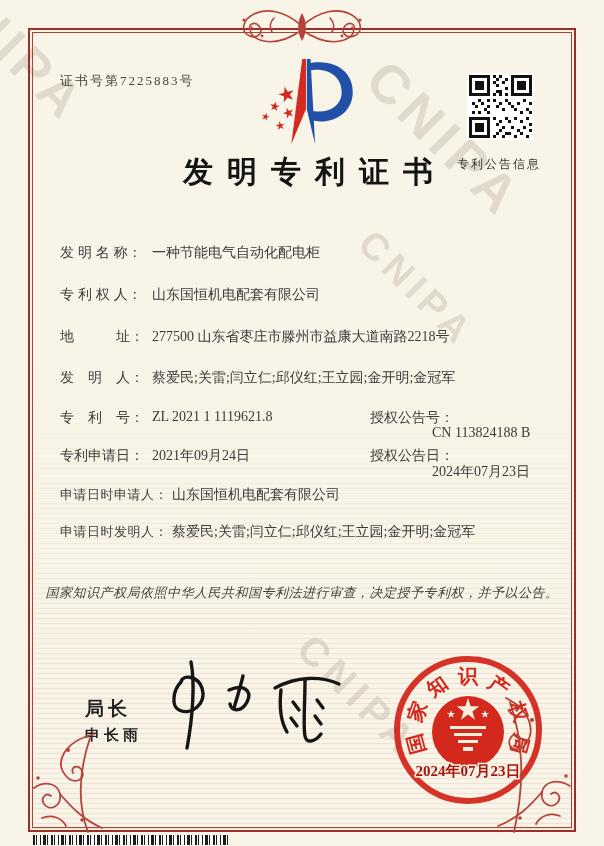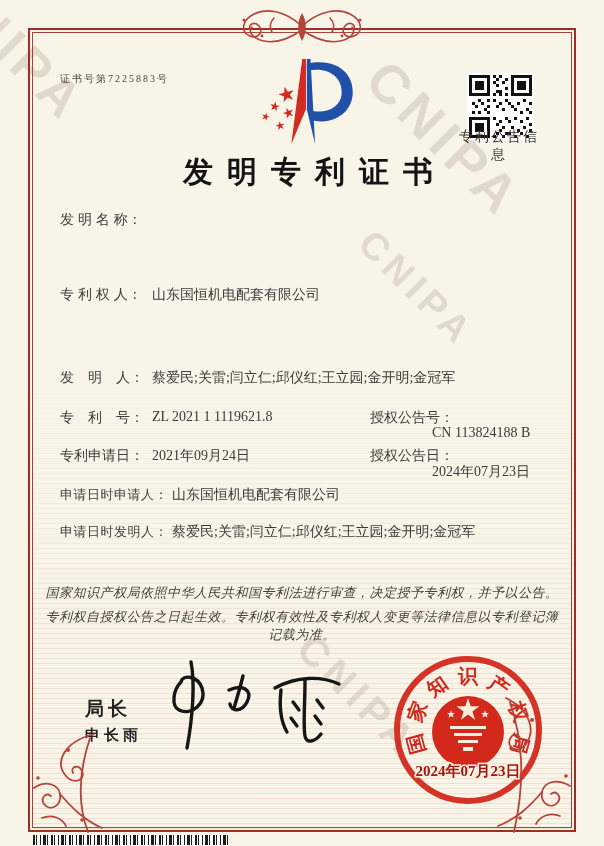--- a/index.html
+++ b/index.html
@@ -9,26 +9,26 @@
   .frame{position:absolute;left:28px;right:28px;top:28px;bottom:14px;border:2px solid #9e2f28;z-index:2;pointer-events:none;}
   .frame-inner{position:absolute;left:2px;right:2px;top:2px;bottom:2px;border:1px solid #a8423a;}
   
   .texture{position:absolute;left:31px;right:31px;top:31px;bottom:17px;z-index:1;pointer-events:none;
     background:repeating-linear-gradient(0deg, rgba(203,128,106,.16) 0 1px, rgba(0,0,0,0) 1px 5px);
     -webkit-mask-image:linear-gradient(to bottom, rgba(0,0,0,0) 0 42%, rgba(0,0,0,.45) 60%, #000 80%);
     mask-image:linear-gradient(to bottom, rgba(0,0,0,0) 0 42%, rgba(0,0,0,.45) 60%, #000 80%);}
   .watermark{position:absolute;z-index:1;font-weight:700;color:#cfc6b6;opacity:.55;
     letter-spacing:6px;transform:rotate(45deg);transform-origin:left top;pointer-events:none;}
   .content{position:absolute;inset:0;z-index:3;}
-  .cert-no{position:absolute;left:60px;top:72px;font-size:10px;letter-spacing:2px;color:#4a463c;
+  .cert-no{position:absolute;left:60px;top:72px;font-size:13px;letter-spacing:2px;color:#4a463c;
     font-family:"Liberation Serif","DejaVu Serif",serif;text-align:right;}
   .logo{position:absolute;left:250px;top:52px;width:110px;height:100px;}
   .qr{position:absolute;left:467px;top:73px;width:63px;height:63px;background:#fff;padding:2px;}
   .qr svg{width:100%;height:100%;display:block;}
-  .qr-label{position:absolute;left:452px;top:128px;width:94px;text-align:center;font-size:14px;
+  .qr-label{position:absolute;left:452px;top:156px;width:94px;text-align:center;font-size:12px;
     letter-spacing:2px;color:#3a372f;font-family:"Liberation Serif","DejaVu Serif",serif;}
   .title{position:absolute;left:0;right:0;top:152px;text-align:center;font-size:30px;font-weight:700;
     color:#141414;letter-spacing:14px;text-indent:14px;font-family:"Liberation Serif","DejaVu Serif",serif;margin-left:12px;}
   .row{position:absolute;left:60px;right:36px;height:20px;font-size:14px;}
   .row .lbl{position:absolute;left:0;top:0;color:#3d3d3d;white-space:pre;}
   .row .val{position:absolute;left:92px;top:0;color:#3a3a3a;font-family:"Liberation Serif","DejaVu Serif",serif;white-space:nowrap;}
   .row .lbl2{position:absolute;left:282px;top:0;color:#3d3d3d;white-space:pre;margin-left:28px;}
   .row .val2{position:absolute;left:372px;top:0;color:#3a3a3a;font-family:"Liberation Serif","DejaVu Serif",serif;white-space:nowrap;margin-top:16px;}
   .row.long .lbl{font-size:13px;letter-spacing:.5px;}
   .legal{position:absolute;left:42px;right:42px;text-align:center;font-size:13px;font-style:italic;
@@ -136,26 +136,31 @@
                    M8,14h1v1h-1z M10,15h1v1h-1z M12,14h1v1h-1z M9,16h1v1h-1z M11,17h1v1h-1z M13,15h1v1h-1z M15,14h1v1h-1z M17,15h1v1h-1z M19,14h1v1h-1z M20,16h1v1h-1z
                    M14,17h1v1h-1z M16,18h1v1h-1z M18,17h1v1h-1z M20,18h1v1h-1z M9,19h1v1h-1z M11,20h1v1h-1z M13,19h1v1h-1z M15,20h1v1h-1z M17,19h1v1h-1z M19,20h1v1h-1z
                    M12,19h1v1h-1z M10,18h1v1h-1z M8,20h1v1h-1z"></path>
         </g>
       </svg>
     </div>
     <div class="qr-label">专利公告信息</div>
 
     <div class="title">发明专利证书</div>
 
-    <div class="row" style="top:211px">
+    <div class="row" style="top:244px">
       <span class="lbl">发 明 名 称：</span>
+      <span class="val">一种节能电气自动化配电柜</span>
     </div>
     <div class="row" style="top:286px">
       <span class="lbl">专 利 权 人：</span>
       <span class="val">山东国恒机电配套有限公司</span>
+    </div>
+    <div class="row" style="top:328px">
+      <span class="lbl">地　　　址：</span>
+      <span class="val">277500 山东省枣庄市滕州市益康大道南路2218号</span>
     </div>
     <div class="row" style="top:369px">
       <span class="lbl">发　明　人：</span>
       <span class="val">蔡爱民;关雷;闫立仁;邱仪红;王立园;金开明;金冠军</span>
     </div>
     <div class="row" style="top:409px">
       <span class="lbl">专　利　号：</span>
       <span class="val">ZL 2021 1 1119621.8</span>
       <span class="lbl2">授权公告号：</span>
       <span class="val2">CN 113824188 B</span>
@@ -169,21 +174,20 @@
     <div class="row long" style="top:486px">
       <span class="lbl">申请日时申请人：</span>
       <span class="val" style="left:112px">山东国恒机电配套有限公司</span>
     </div>
     <div class="row long" style="top:523px">
       <span class="lbl">申请日时发明人：</span>
       <span class="val" style="left:112px">蔡爱民;关雷;闫立仁;邱仪红;王立园;金开明;金冠军</span>
     </div>
 
     <div class="legal" style="top:584px">国家知识产权局依照中华人民共和国专利法进行审查，决定授予专利权，并予以公告。</div>
-    <div class="legal" style="top:608px">专利权自授权公告之日起生效。专利权有效性及专利权人变更等法律信息以专利登记簿记载为准。</div>
 
     <div class="director-title">局长</div>
     <div class="director-name">申长雨</div>
 
     <svg class="signature" viewBox="0 0 200 100">
       <g stroke="#161616" fill="none" stroke-width="3.4" stroke-linecap="round" stroke-linejoin="round">
         <path d="M26,26 C18,34 16,50 24,54 C36,60 52,48 47,32 C43,20 28,18 26,26 Z"></path>
         <path d="M36,6 C40,26 38,60 32,92"></path>
         <path d="M88,20 C85,32 82,42 79,52"></path>
         <path d="M74,34 C88,28 98,34 92,46 C87,56 76,56 75,48"></path>

